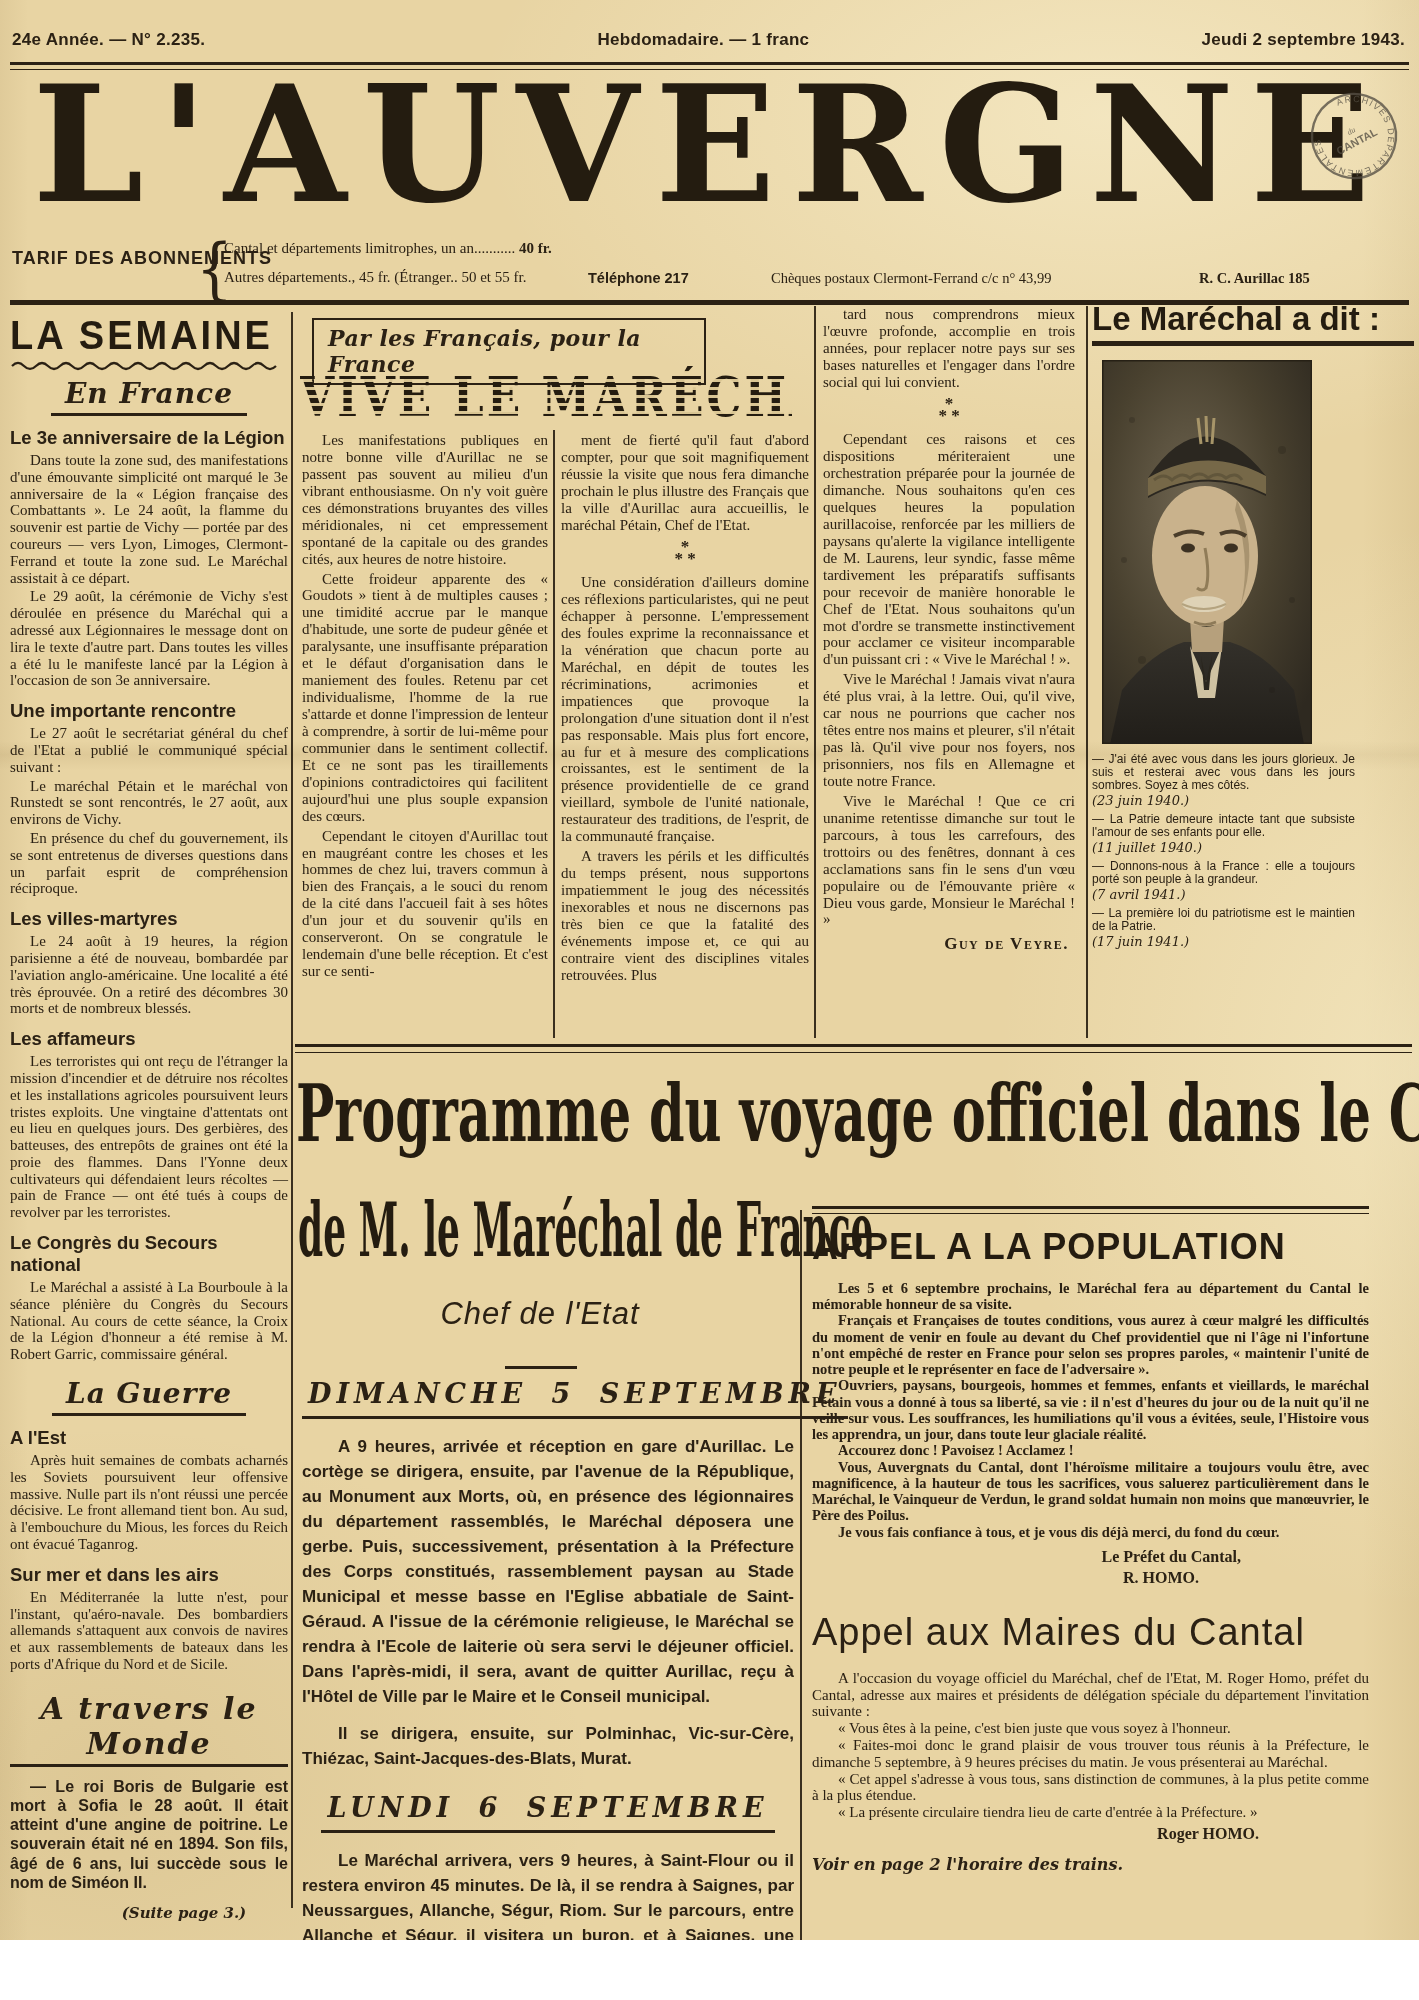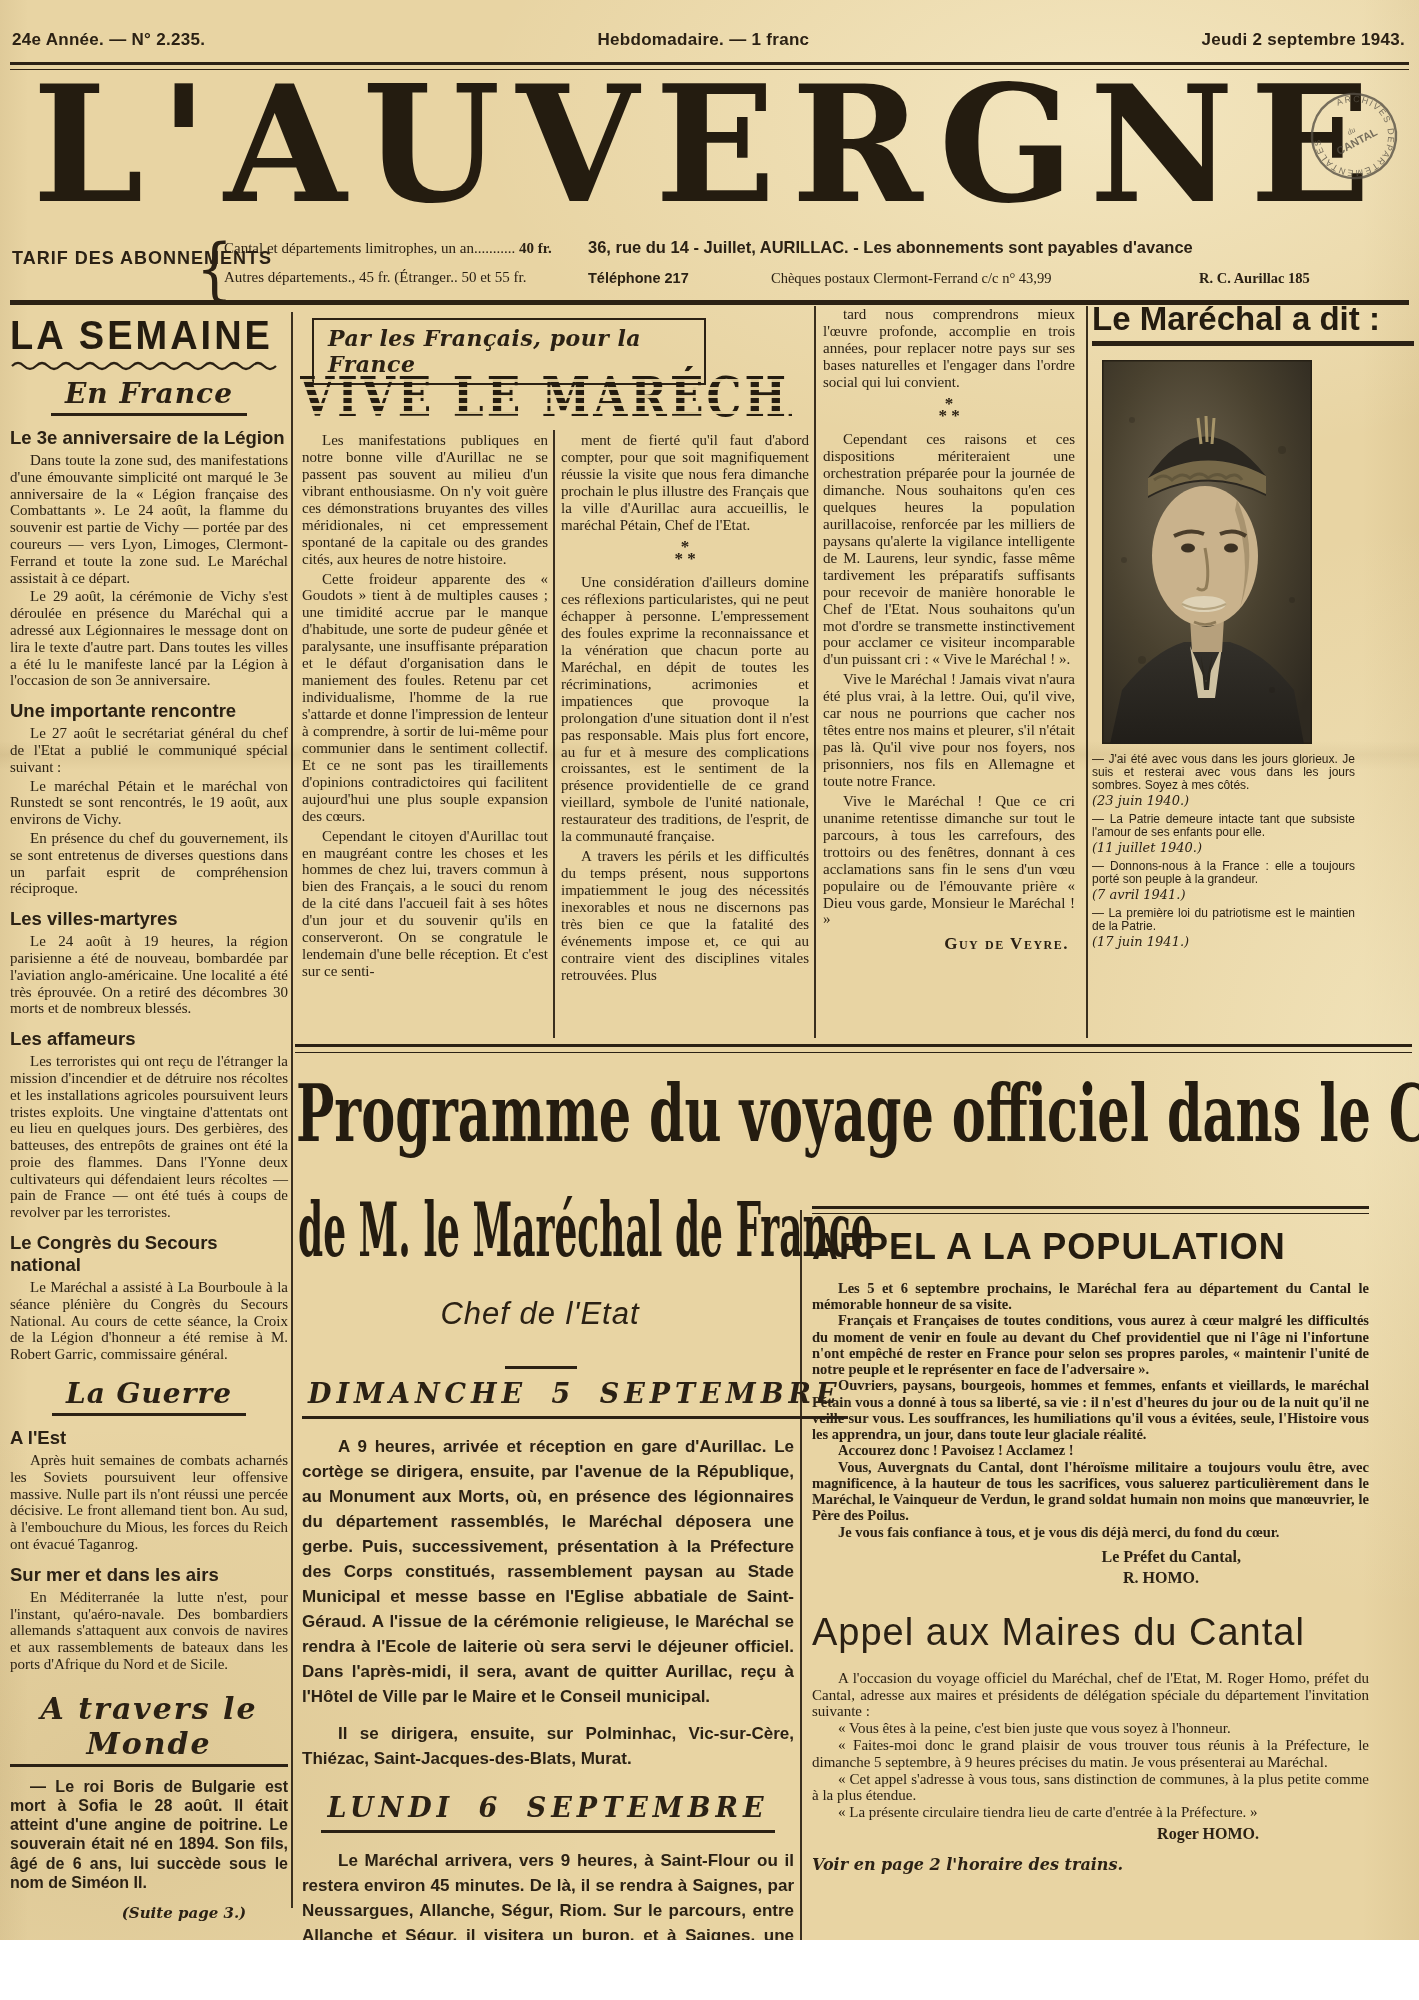--- a/index.html
+++ b/index.html
@@ -130,21 +130,20 @@
 
   <div class="abs tarif-label">TARIF DES ABONNEMENTS</div>
   <div class="abs tarif-brace">{</div>
   <div class="abs tarif-lines">
     <div>
       <span>Cantal et départements limitrophes, un an...........</span>
       <span class="amt">40 fr.</span>
     </div>
     <div>Autres départements., 45 fr.    (Étranger.. 50 et 55 fr.</div>
   </div>
-  <div class="abs addr1">36, rue du 14 - Juillet, AURILLAC. - Les abonnements sont payables d'avance</div>
   <div class="abs addr2">
     <span class="a">Téléphone 217</span>
     <span class="b">Chèques postaux Clermont-Ferrand c/c n° 43,99</span>
     <span class="c">R. C. Aurillac 185</span>
   </div>
   <div class="abs rule-main"></div>
 
   <div class="abs vr" style="left:291px;top:312px;height:1596px"></div>
   <div class="abs vr" style="left:553px;top:430px;height:608px"></div>
   <div class="abs vr" style="left:814px;top:306px;height:732px"></div>
@@ -157,21 +156,21 @@
     </svg>
     <div class="sec-head">En France</div>
     <div class="subhead">Le 3e anniversaire de la Légion</div>
     <div>
         <p class="bodyp">Dans toute la zone sud, des manifestations d'une émouvante simplicité ont marqué le 3e anniversaire de la « Légion française des Combattants ». Le 24 août, la flamme du souvenir est partie de Vichy — portée par des coureurs — vers Lyon, Limoges, Clermont-Ferrand et toute la zone sud. Le Maréchal assistait à ce départ.</p>
         <p class="bodyp">Le 29 août, la cérémonie de Vichy s'est déroulée en présence du Maréchal qui a adressé aux Légionnaires le message dont on lira le texte d'autre part. Dans toutes les villes a été lu le manifeste lancé par la Légion à l'occasion de son 3e anniversaire.</p>
       </div>
     <div class="subhead">Une importante rencontre</div>
     <div>
         <p class="bodyp">Le 27 août le secrétariat général du chef de l'Etat a publié le communiqué spécial suivant :</p>
-        <p class="bodyp">Le maréchal Pétain et le maréchal von Runstedt se sont rencontrés, le 19 août, aux environs de Vichy.</p>
+        <p class="bodyp">Le maréchal Pétain et le maréchal von Runstedt se sont rencontrés, le 27 août, aux environs de Vichy.</p>
         <p class="bodyp">En présence du chef du gouvernement, ils se sont entretenus de diverses questions dans un parfait esprit de compréhension réciproque.</p>
       </div>
     <div class="subhead">Les villes-martyres</div>
     <div>
         <p class="bodyp">Le 24 août à 19 heures, la région parisienne a été de nouveau, bombardée par l'aviation anglo-américaine. Une localité a été très éprouvée. On a retiré des décombres 30 morts et de nombreux blessés.</p>
       </div>
     <div class="subhead">Les affameurs</div>
     <div>
         <p class="bodyp">Les terroristes qui ont reçu de l'étranger la mission d'incendier et de détruire nos récoltes et les installations agricoles poursuivent leurs tristes exploits. Une vingtaine d'attentats ont eu lieu en quelques jours. Des gerbières, des batteuses, des entrepôts de graines ont été la proie des flammes. Dans l'Yonne deux cultivateurs qui défendaient leurs récoltes — pain de France — ont été tués à coups de revolver par les terroristes.</p>
       </div>

